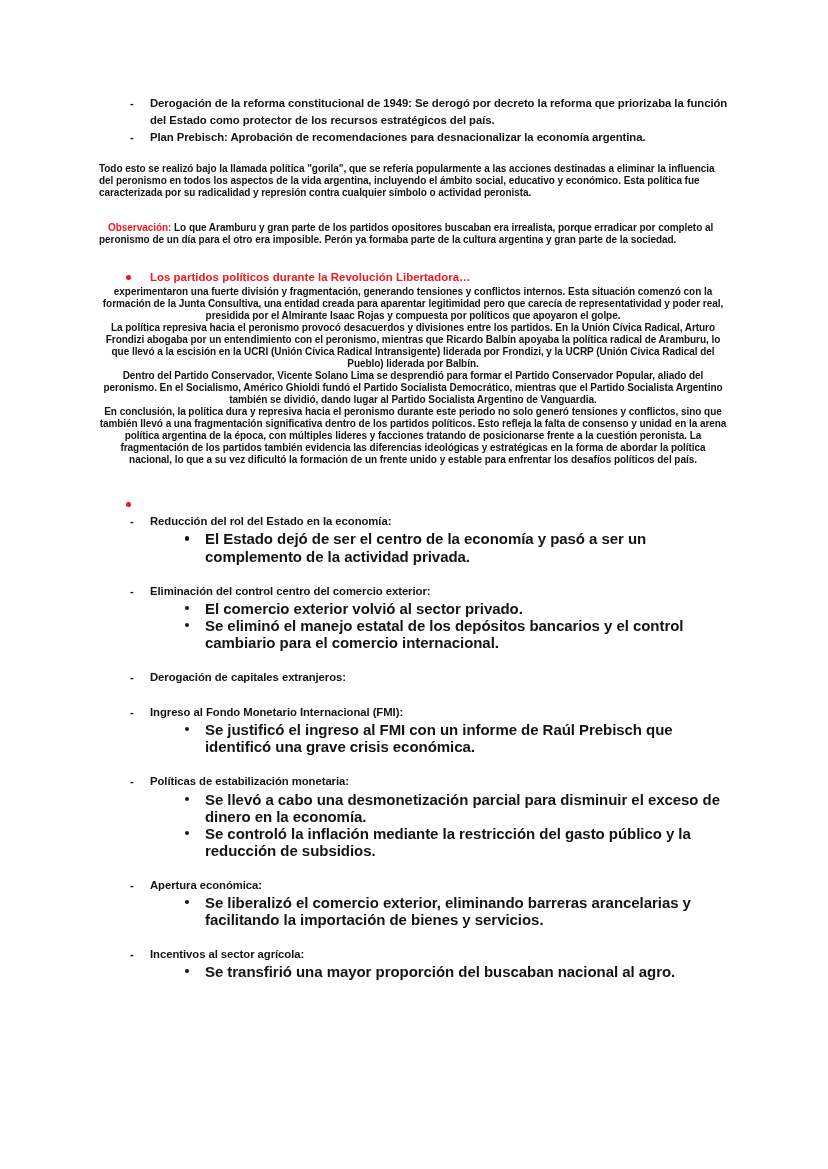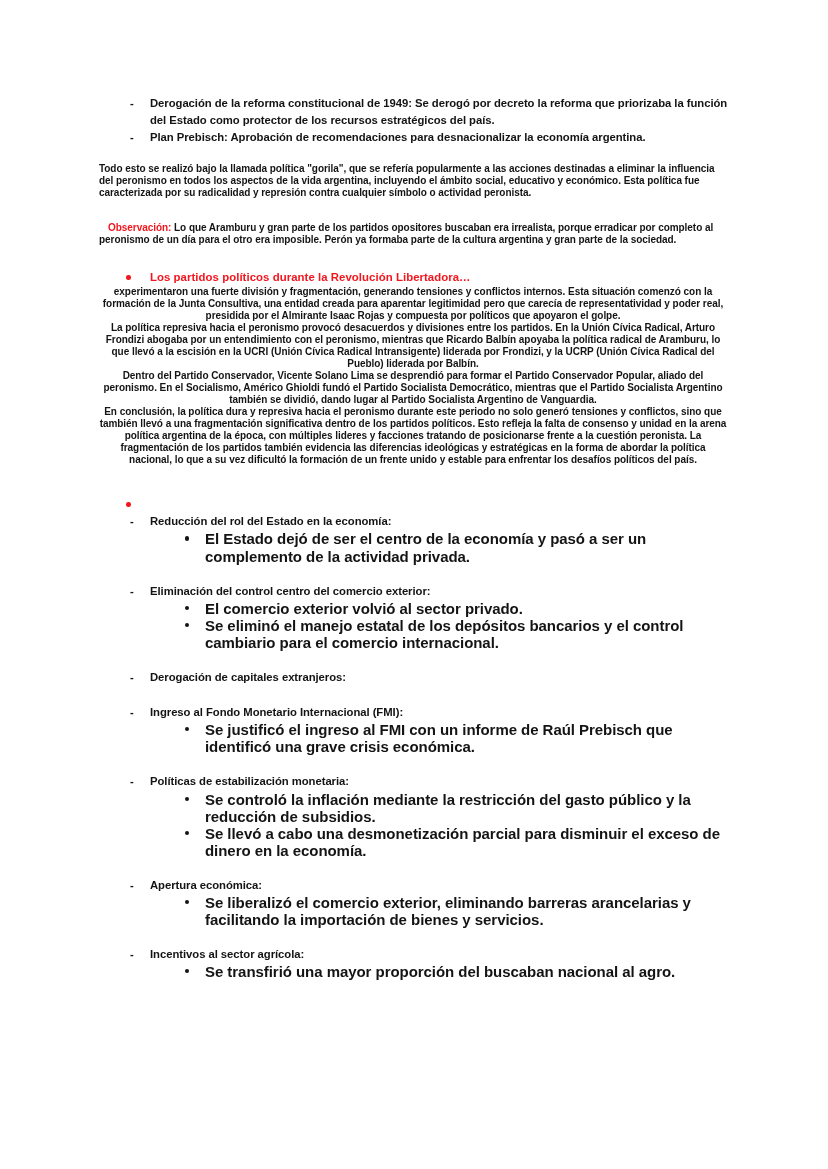--- a/index.html
+++ b/index.html
@@ -226,25 +226,25 @@
     </div>
 
     <div class="reform-block">
       <div class="dash-item">
         <span class="marker">-</span>
         <span>Políticas de estabilización monetaria:</span>
       </div>
       <ul class="dot-list">
         <li class="dot-item">
           <span class="dot"></span>
+          <span>Se llevó a cabo una desmonetización parcial para disminuir el exceso de dinero en la economía.</span>
+        </li>
+        <li class="dot-item">
+          <span class="dot"></span>
           <span>Se controló la inflación mediante la restricción del gasto público y la reducción de subsidios.</span>
-        </li>
-        <li class="dot-item">
-          <span class="dot"></span>
-          <span>Se llevó a cabo una desmonetización parcial para disminuir el exceso de dinero en la economía.</span>
         </li>
       </ul>
     </div>
 
     <div class="reform-block">
       <div class="dash-item">
         <span class="marker">-</span>
         <span>Apertura económica:</span>
       </div>
       <ul class="dot-list">

